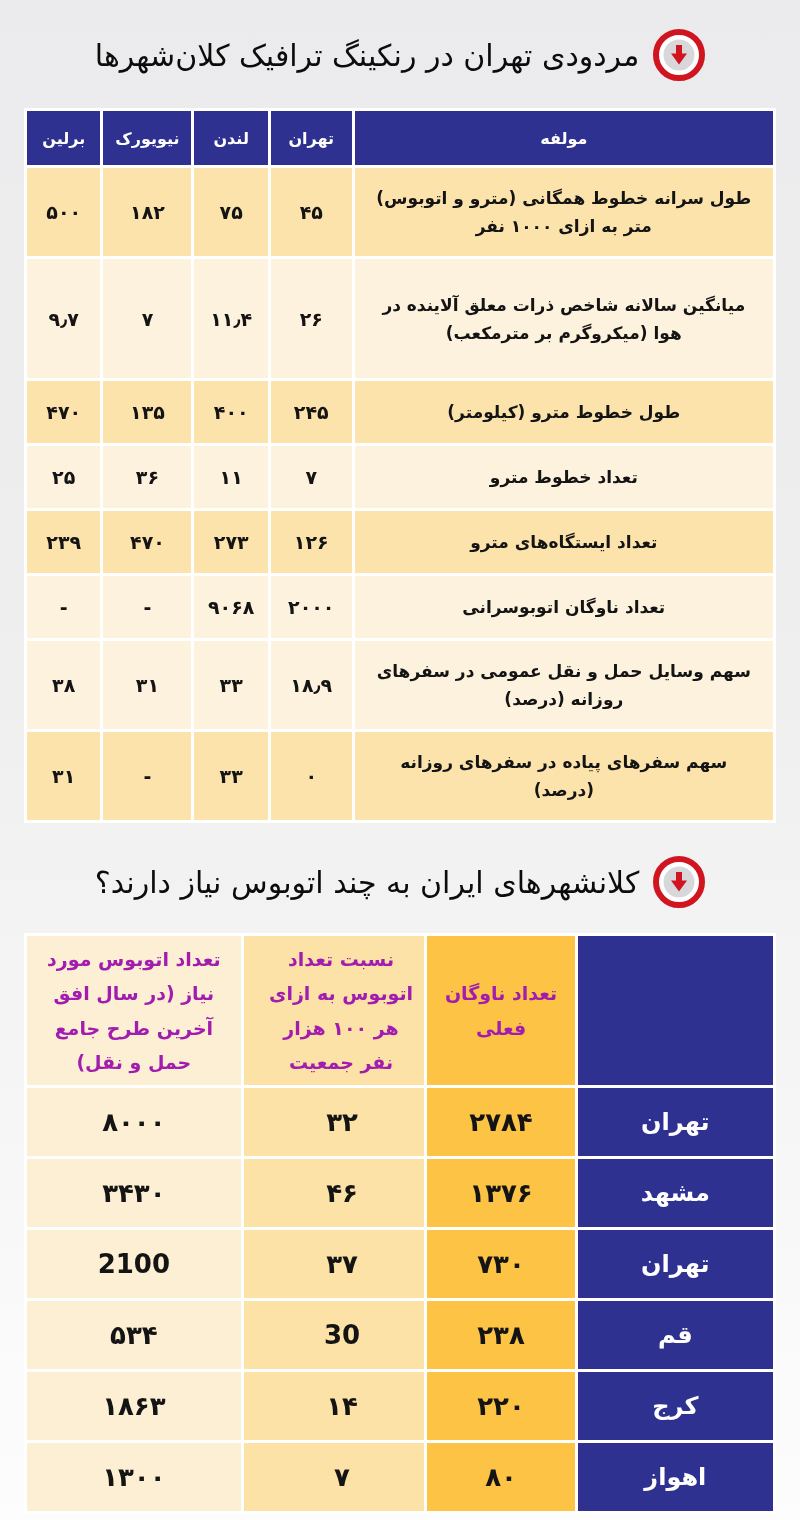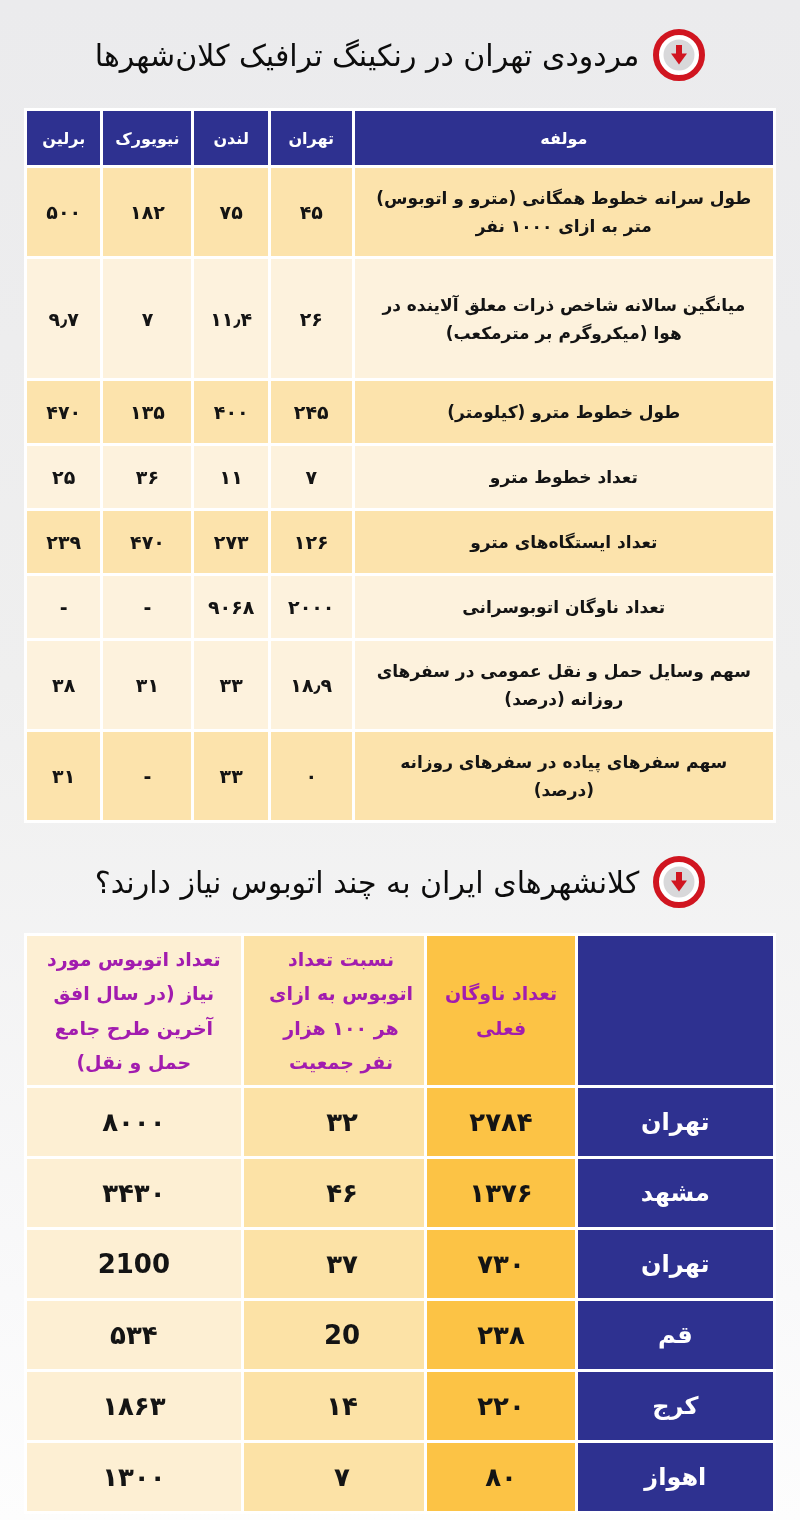--- a/index.html
+++ b/index.html
@@ -177,21 +177,21 @@
       </tr>
       <tr>
         <td class="city">تهران</td>
         <td class="fleet">۷۳۰</td>
         <td class="ratio">۳۷</td>
         <td class="need">2100</td>
       </tr>
       <tr>
         <td class="city">قم</td>
         <td class="fleet">۲۳۸</td>
-        <td class="ratio">20</td>
+        <td class="ratio">30</td>
         <td class="need">۵۳۴</td>
       </tr>
       <tr>
         <td class="city">کرج</td>
         <td class="fleet">۲۲۰</td>
         <td class="ratio">۱۴</td>
         <td class="need">۱۸۶۳</td>
       </tr>
       <tr>
         <td class="city">اهواز</td>

